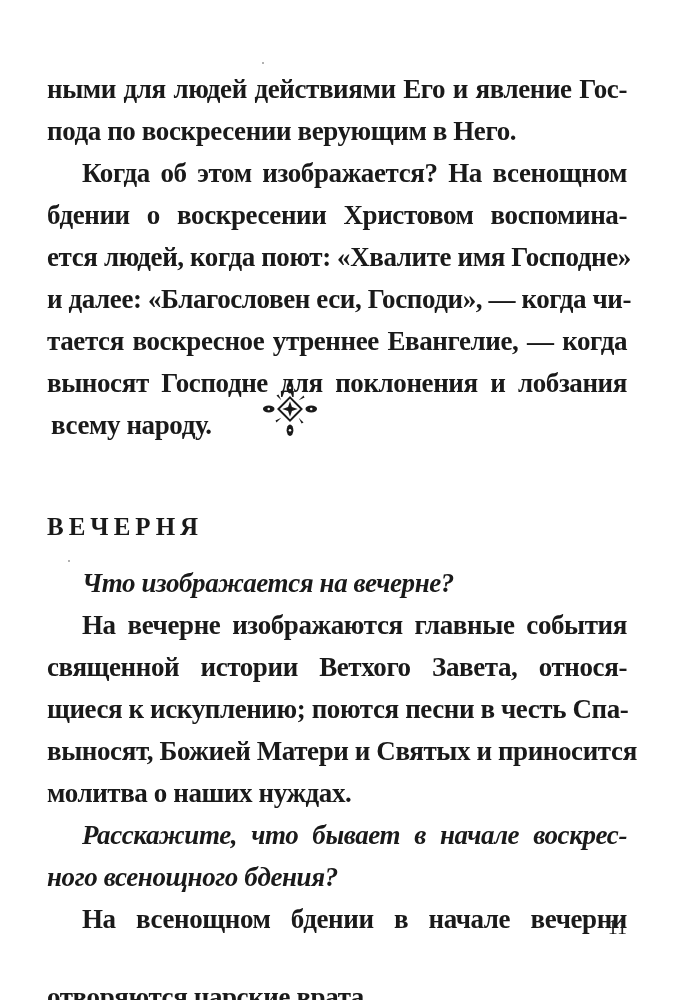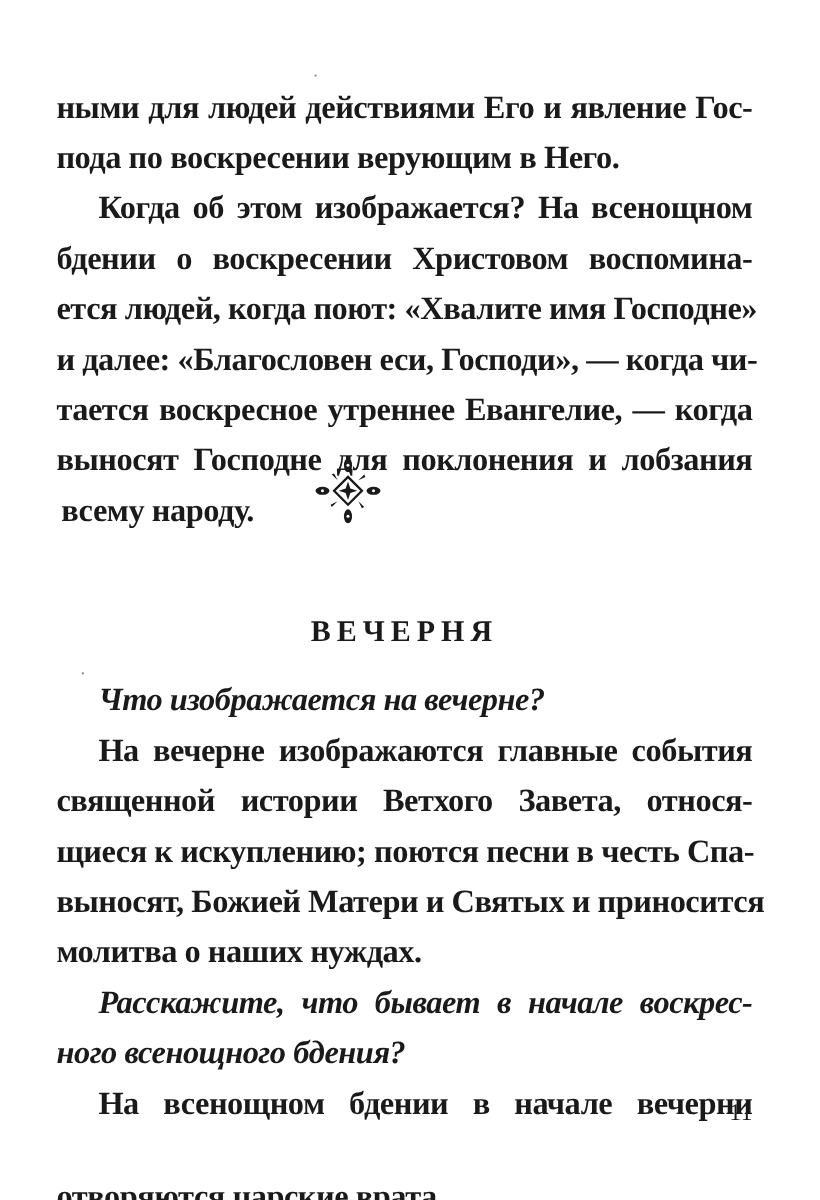--- a/index.html
+++ b/index.html
@@ -12,21 +12,21 @@
     .line {
       position: absolute; left: 0; width: 580px;
       font-size: 27px; line-height: 34px; white-space: nowrap;
       letter-spacing: -0.4px;
       font-weight: bold;
     }
     .justify { text-align: justify; text-align-last: justify; }
     .indent { padding-left: 35px; box-sizing: border-box; }
     .q { font-style: italic; font-weight: bold; }
     .heading {
-      position: absolute; left: 0; width: 580px; text-align: center;
+      position: absolute; left: 0; width: 580px; text-align: left;
       font-weight: bold; font-size: 25px; letter-spacing: 5px; line-height: 34px;
     }
     .ornament { position: absolute; left: 261px; top: 380px; width: 58px; height: 58px; }
     .page-number {
       position: absolute; right: 0; top: 905px;
       font-size: 20px; line-height: 30px;
     }
     .speck { position: absolute; width: 2px; height: 2px; background: #999; border-radius: 1px; }
   </style>
 </head>

